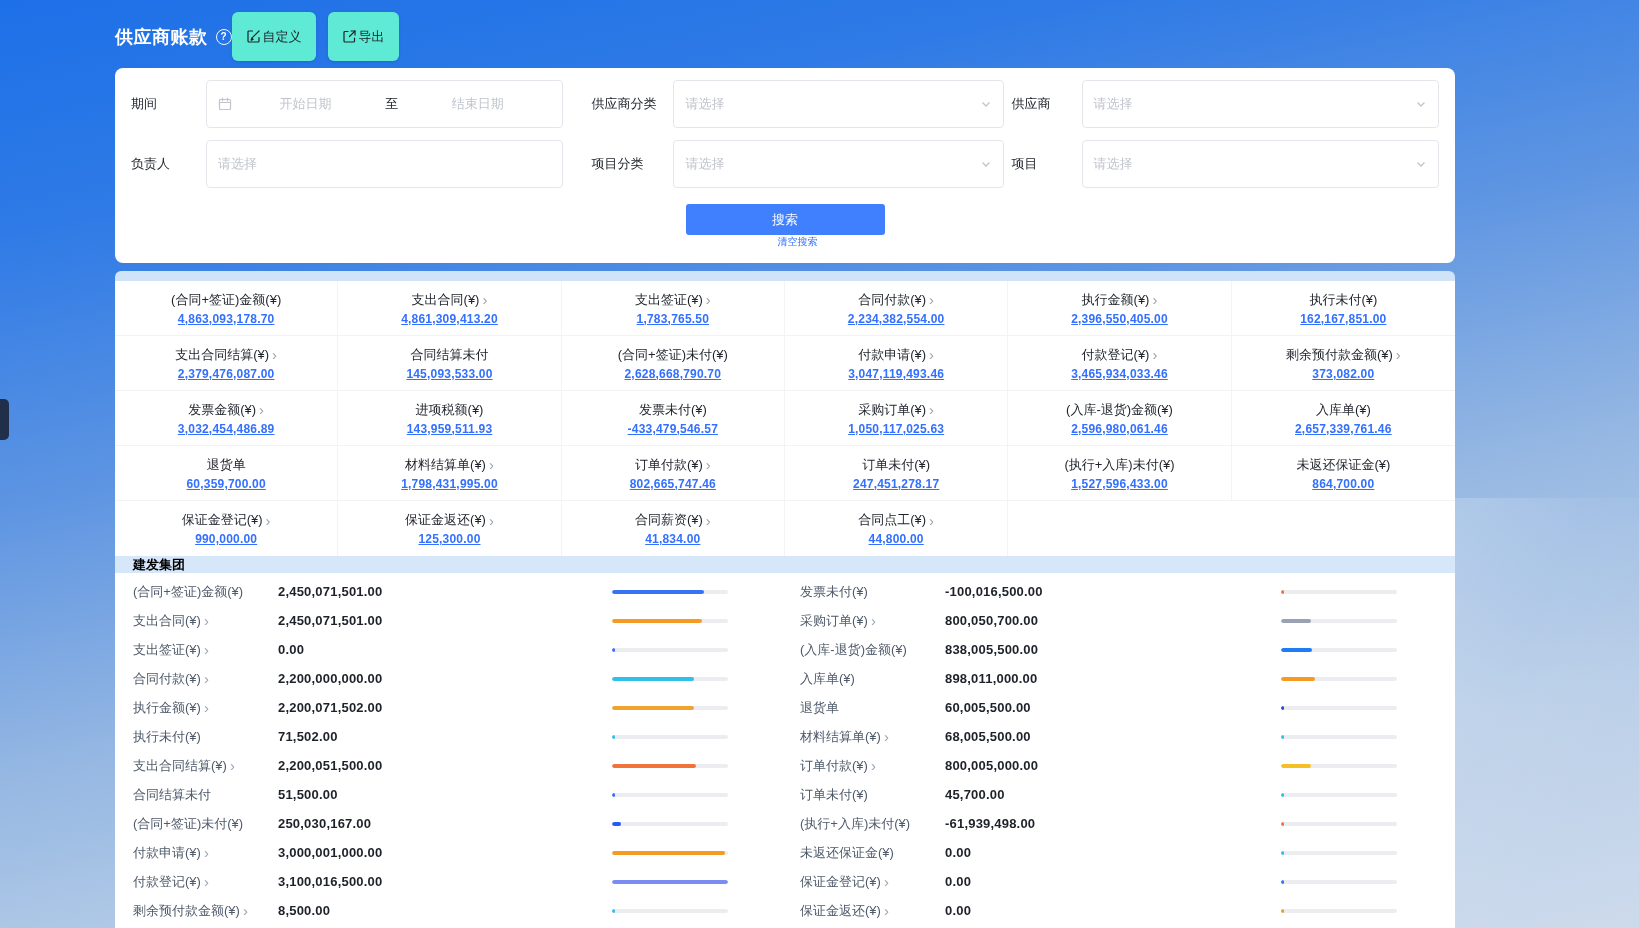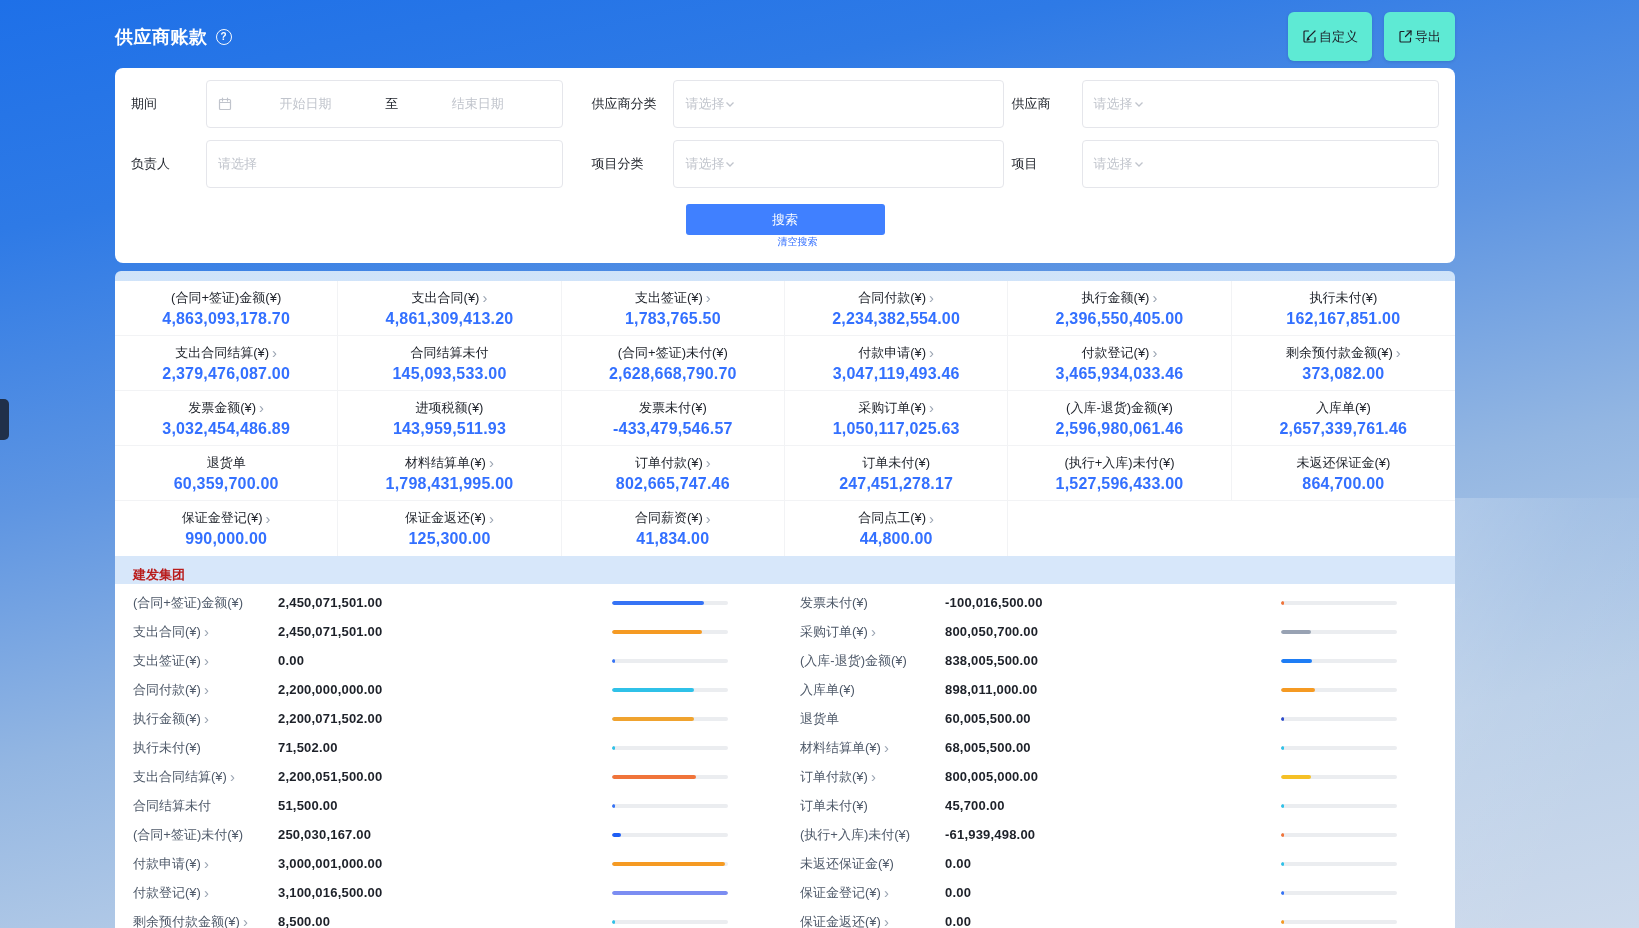--- a/index.html
+++ b/index.html
@@ -14,21 +14,21 @@
     background:linear-gradient(115deg,rgba(255,255,255,0) 45%,rgba(255,255,255,0.20) 53%,rgba(255,255,255,0.06) 62%,rgba(255,255,255,0) 72%); }
   .streak2 { right:60px; bottom:-120px; width:700px; height:450px;
     background:linear-gradient(115deg,rgba(255,255,255,0) 48%,rgba(255,255,255,0.14) 55%,rgba(255,255,255,0) 65%); }
 
   .drawer-handle { position:absolute; left:0; top:399px; width:9px; height:41px;
     background:#20304A; border-radius:0 5px 5px 0; cursor:pointer; }
 
   .container { position:relative; margin-left:115px; width:1340px; }
 
   
-  .header { display:flex; align-items:center; justify-content:space-between; padding-top:20px; height:53px; }
+  .header { display:flex; align-items:center; padding-top:20px; height:53px; }
   .title-wrap { display:flex; align-items:center; gap:8px; }
   .title-wrap h1 { font-size:18px; font-weight:700; color:#fff; letter-spacing:0.5px; }
   .help { width:16px; height:16px; border:1.4px solid rgba(255,255,255,0.95); border-radius:50%;
     color:#fff; font-size:10px; font-weight:700; display:flex; align-items:center; justify-content:center; cursor:pointer; }
   .header-btns { display:flex; gap:12px; }
   .btn { display:inline-flex; align-items:center; gap:2px; background:#5eead4; border:none; border-radius:6px;
     height:49px; padding:0 14px; font-size:13px; color:#1D2129; cursor:pointer; font-family:inherit;
     box-shadow:0 1px 3px rgba(15,48,98,0.18); }
 
   
@@ -38,43 +38,43 @@
   .w1 { width:61px; margin-right:14px; }
   .w2 { width:72px; margin-left:28px; margin-right:10px; }
   .w3 { width:60px; margin-left:8px; margin-right:10px; }
   .f-field { height:48px; border:1px solid #E5E6EB; border-radius:4px; background:#fff;
     display:flex; align-items:center; padding:8px 11px; font-size:13px; cursor:pointer; }
   .fw365 { width:365px; }
   .fw337 { width:337px; }
   .range .ph { flex:1; text-align:center; color:#C0C4CC; }
   .range .to { color:#1D2129; padding:0 6px; }
   .range svg { flex:none; }
-  .select { justify-content:flex-start; }
+  .select { justify-content:space-between; }
   .select .ph-l { color:#C0C4CC; }
   .f-actions { display:flex; align-items:center; margin-top:16px; margin-bottom:2px;flex-direction:column; }
   .btn-search { width:199px; height:31px; background:#4080FF; color:#fff; font-size:13px; border:none;
     border-radius:3px; cursor:pointer; font-family:inherit; }
   .link-clear { margin-left:25px; color:#3370FF; font-size:10px; cursor:pointer; text-decoration:none; }
 
   
   .stats-wrap { margin-top:8px; border-radius:6px 6px 0 0; overflow:hidden; padding-top:10px;
     background:linear-gradient(180deg,#CFE3F9 0%,#E8F1FC 60%,#FFFFFF 100%); }
   .summary-grid { display:grid; grid-template-columns:repeat(6,1fr); background:#fff; }
   .sum-cell { height:55px; display:flex; flex-direction:column; align-items:center; justify-content:center;
     gap:3px; border-right:1px solid #F2F3F5; border-bottom:1px solid #F2F3F5; cursor:default; }
   .sum-cell:nth-child(6n) { border-right:none; }
   .sum-cell:nth-child(n+25) { border-bottom:none; }
   .sum-cell.empty { border-right:none; }
   .sum-label { font-size:13px; color:#1D2129; display:flex; align-items:center; gap:3px; white-space:nowrap; }
   .chev { color:#9AA4B2; font-size:15px; line-height:1; font-weight:400; }
-  .sum-value { font-size:16px; font-weight:700; color:#3370FF; letter-spacing:0.2px; }
+  .sum-value { font-size:12px; font-weight:700; color:#3370FF; letter-spacing:0.2px;text-decoration:underline; }
 
   
-  .group-band { height:28px; background:#D7E7FA; display:flex; align-items:flex-end; padding-left:18px;
-    font-size:13px; font-weight:700; color:#b91c1c; cursor:pointer; }
+  .group-band { height:17px; background:#D7E7FA; display:flex; align-items:flex-start; padding-left:18px;
+    font-size:13px; font-weight:700; color:#000000; cursor:pointer; }
   .detail { display:flex; background:#fff; padding-top:4px; padding-bottom:120px; }
   .col { width:670px; }
   .g-row { display:grid; grid-template-columns:145px 1fr 116px; align-items:center; height:29px; }
   .col.left .g-row { padding-left:18px; padding-right:57px; }
   .col.right .g-row { padding-left:15px; padding-right:58px; }
   .g-label { font-size:13px; color:#4E5969; display:flex; align-items:center; gap:3px; white-space:nowrap; }
   .g-value { font-size:13px; font-weight:700; color:#1D2129; letter-spacing:0.2px; }
   .g-bar { height:4px; background:#EBEDF0; border-radius:2px; overflow:hidden; }
   .g-bar i { display:block; height:100%; border-radius:2px; min-width:3px; }
 </style>

